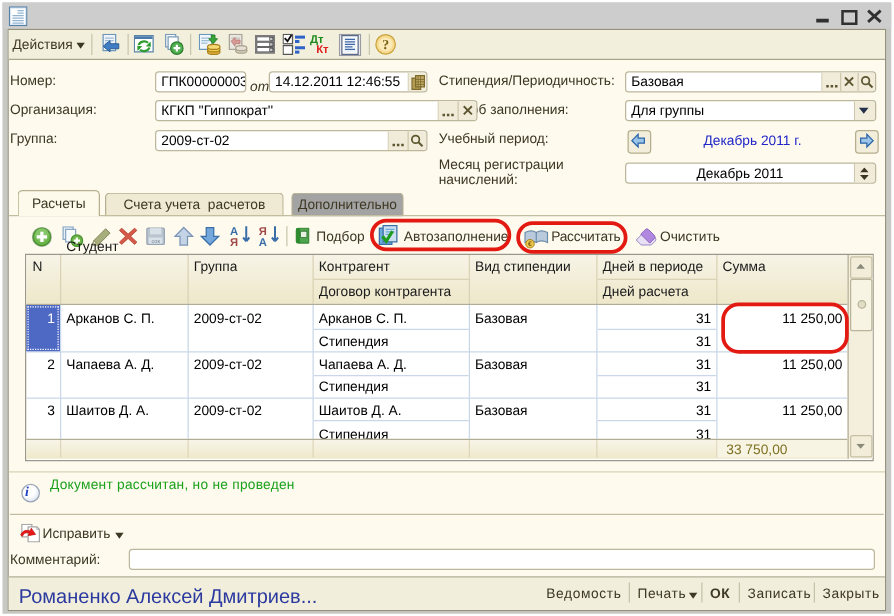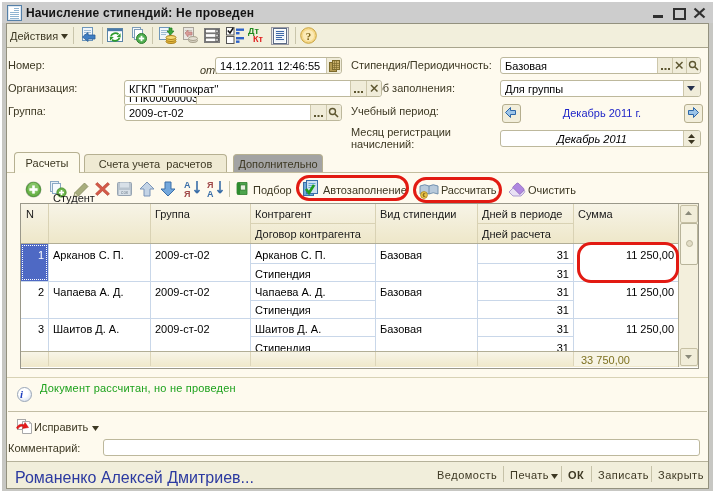--- a/index.html
+++ b/index.html
@@ -16,21 +16,20 @@
 .it{position:absolute;left:4px;top:2px;white-space:nowrap;color:#000;}
 .sep{width:1px;background:#c9c5ab;}
 .cell{position:absolute;white-space:nowrap;overflow:hidden;}
 .red{border:3px solid #e21a12;background:transparent;z-index:40;}
 </style>
 </head>
 <body>
 <div id="win">
 <div class="abs frame"></div>
 <div class="abs titlebar"></div>
-<div class="abs title">Начисление стипендий: Не проведен</div>
 <svg class="abs" style="left:7px;top:5px" width="15" height="16" viewBox="0 0 15 16">
  <rect x="0.5" y="0.5" width="14" height="15" fill="#dce8f2" stroke="#5580a8"></rect>
  <rect x="2" y="2" width="11" height="12" fill="#ffffff"></rect>
  <g stroke="#8fb4d2" stroke-width="1">
   <line x1="7" y1="3.5" x2="12" y2="3.5"></line>
         <line x1="7" y1="5.5" x2="12" y2="5.5"></line>
   <line x1="3" y1="7.5" x2="12" y2="7.5"></line>
         <line x1="3" y1="9.5" x2="12" y2="9.5"></line>
   <line x1="3" y1="11.5" x2="12" y2="11.5"></line>
         <line x1="3" y1="13.5" x2="12" y2="13.5"></line>
@@ -145,21 +144,21 @@
  <text x="8.5" y="12.5" font-size="11" font-weight="bold" text-anchor="middle" fill="#7a6014" font-family="Liberation Serif,serif">?</text>
 </svg>
 <div class="abs lab" style="left:8px;top:59px;">Номер:</div>
 <div class="abs lab" style="left:8px;top:82px;">Организация:</div>
 <div class="abs lab" style="left:8px;top:105px;">Группа:</div>
 <div class="abs lab" style="left:351px;top:59px;">Стипендия/Периодичность:</div>
 <div class="abs lab" style="left:351px;top:82px;">Способ заполнения:</div>
 <div class="abs lab" style="left:351px;top:105px;">Учебный период:</div>
 <div class="abs lab" style="left:351px;top:126px;">Месяц регистрации<br>начислений:</div>
 
-<div class="abs inp" style="left:124px;top:57px;width:71px;height:15px;margin-top:32px;">
+<div class="abs inp" style="left:124px;top:57px;width:71px;height:15px;">
       <div class="it">ГПК00000003</div>
     </div>
 <div class="abs lab" style="left:200px;top:64px;font-style:italic;">от:</div>
 <div class="abs inp" style="left:215px;top:57px;width:125px;height:15px;">
  <div class="it">14.12.2011 12:46:55</div>
  <div style="position:absolute;right:0;top:0;width:14px;height:15px;background:#f0ecd9;border-left:1px solid #cdc7ab;border-radius:0 2px 2px 0;">
   <svg width="11" height="12" style="margin:1.5px 0 0 1.5px" viewBox="0 0 11 12">
    <rect x="0.5" y="2.5" width="7" height="9" fill="#b49b52" stroke="#7c6a2c"></rect>
    <rect x="3.5" y="0.5" width="7" height="9" fill="#c8b06a" stroke="#7c6a2c"></rect>
    <g stroke="#7c6a2c" stroke-width="0.7">
@@ -240,21 +239,21 @@
         <path d="M11.5 4.5 L6.5 4.5 L6.5 1.5 L1.5 6.5 L6.5 11.5 L6.5 8.5 L11.5 8.5 Z" fill="#9cc4e8" stroke="#2c66a8" stroke-width="1"></path>
       </svg>
 </div>
 <div class="abs" style="left:540px;top:107px;width:120px;font-size:11px;color:#2026c8;text-align:center;width:124px;">Декабрь 2011 г.</div>
 <div class="abs" style="left:684px;top:104px;width:17px;height:17px;background:#f2eedb;border:1px solid #b5ae8e;border-radius:3px;">
  <svg width="13" height="13" style="position:absolute;left:2px;top:1px" viewBox="0 0 13 13">
         <path d="M1.5 4.5 L6.5 4.5 L6.5 1.5 L11.5 6.5 L6.5 11.5 L6.5 8.5 L1.5 8.5 Z" fill="#9cc4e8" stroke="#2c66a8" stroke-width="1"></path>
       </svg>
 </div>
 <div class="abs inp" style="left:500px;top:130px;width:199px;height:15px;">
- <div class="it" style="left:0;width:182px;text-align:center;font-style:italic;">Декабрь 2011</div>
+ <div class="it" style="left:0;width:182px;text-align:center;">Декабрь 2011</div>
  <div style="position:absolute;right:0;top:0;width:16px;height:15px;background:#f0ecd9;border-left:1px solid #cdc7ab;border-radius:0 2px 2px 0;">
   <svg width="7" height="4" style="position:absolute;left:4px;top:3px">
           <path d="M0 4 L7 4 L3.5 0 Z" fill="#3a3420"></path>
         </svg>
   <svg width="7" height="4" style="position:absolute;left:4px;top:9px">
           <path d="M0 0 L7 0 L3.5 4 Z" fill="#3a3420"></path>
         </svg>
  </div>
 </div>
 <div class="abs" style="box-sizing:border-box;left:84px;top:154px;width:143px;height:19px;background:#efead3;border:1px solid #b6b091;border-bottom:none;border-radius:4px 4px 0 0;text-align:center;padding-top:3px;color:#3d3823;">Счета учета&nbsp; расчетов</div>

